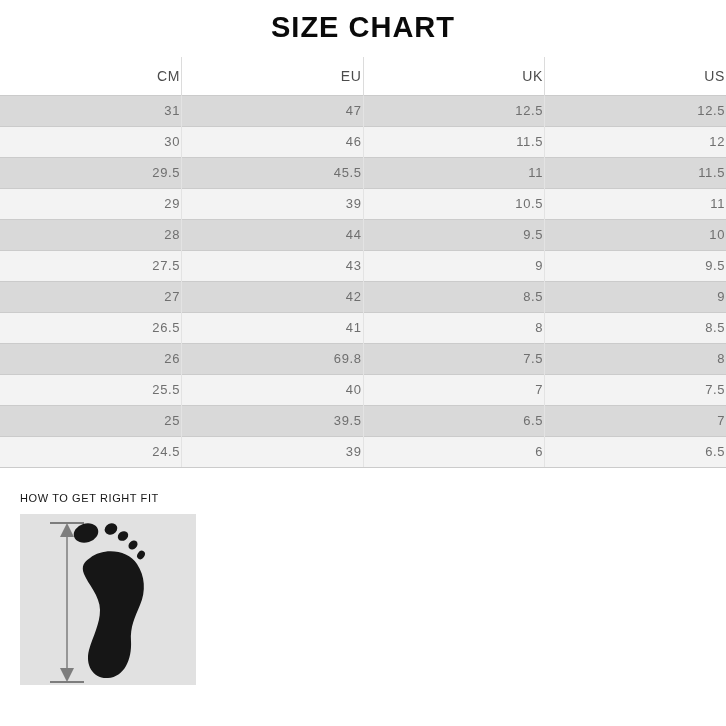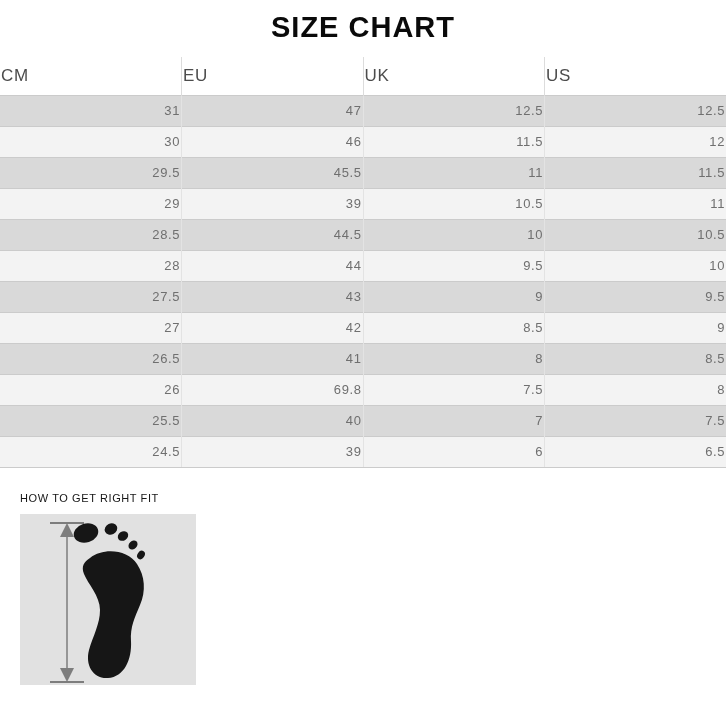--- a/index.html
+++ b/index.html
@@ -25,26 +25,26 @@
 
   table.size-chart {
     width: 726px;
     margin-top: 11px;
     border-collapse: collapse;
     table-layout: fixed;
   }
   table.size-chart th {
     height: 38px;
     font-weight: 400;
-    font-size: 17px;
+    font-size: 14px;
     letter-spacing: 0.6px;
     color: #4c4c4c;
     background: #ffffff;
     border-left: 1px solid #dcdcdc;
-    text-align: left;
+    text-align: right;
     vertical-align: middle;
   }
   table.size-chart th:first-child { border-left: none; }
   table.size-chart td {
     height: 31px;
     text-align: right;
     vertical-align: middle;
     font-size: 13px;
     letter-spacing: 0.6px;
     color: #6f6f6f;
@@ -117,26 +117,20 @@
         <td>11</td>
         <td>11.5</td>
       </tr>
       <tr>
         <td>29</td>
         <td>39</td>
         <td>10.5</td>
         <td>11</td>
       </tr>
       <tr>
-        <td>28.5</td>
-        <td>44.5</td>
-        <td>10</td>
-        <td>10.5</td>
-      </tr>
-      <tr>
         <td>28</td>
         <td>44</td>
         <td>9.5</td>
         <td>10</td>
       </tr>
       <tr>
         <td>27.5</td>
         <td>43</td>
         <td>9</td>
         <td>9.5</td>
@@ -157,20 +151,26 @@
         <td>26</td>
         <td>69.8</td>
         <td>7.5</td>
         <td>8</td>
       </tr>
       <tr>
         <td>25.5</td>
         <td>40</td>
         <td>7</td>
         <td>7.5</td>
+      </tr>
+      <tr>
+        <td>25</td>
+        <td>39.5</td>
+        <td>6.5</td>
+        <td>7</td>
       </tr>
       <tr>
         <td>24.5</td>
         <td>39</td>
         <td>6</td>
         <td>6.5</td>
       </tr>
     </tbody>
 </table>
 

